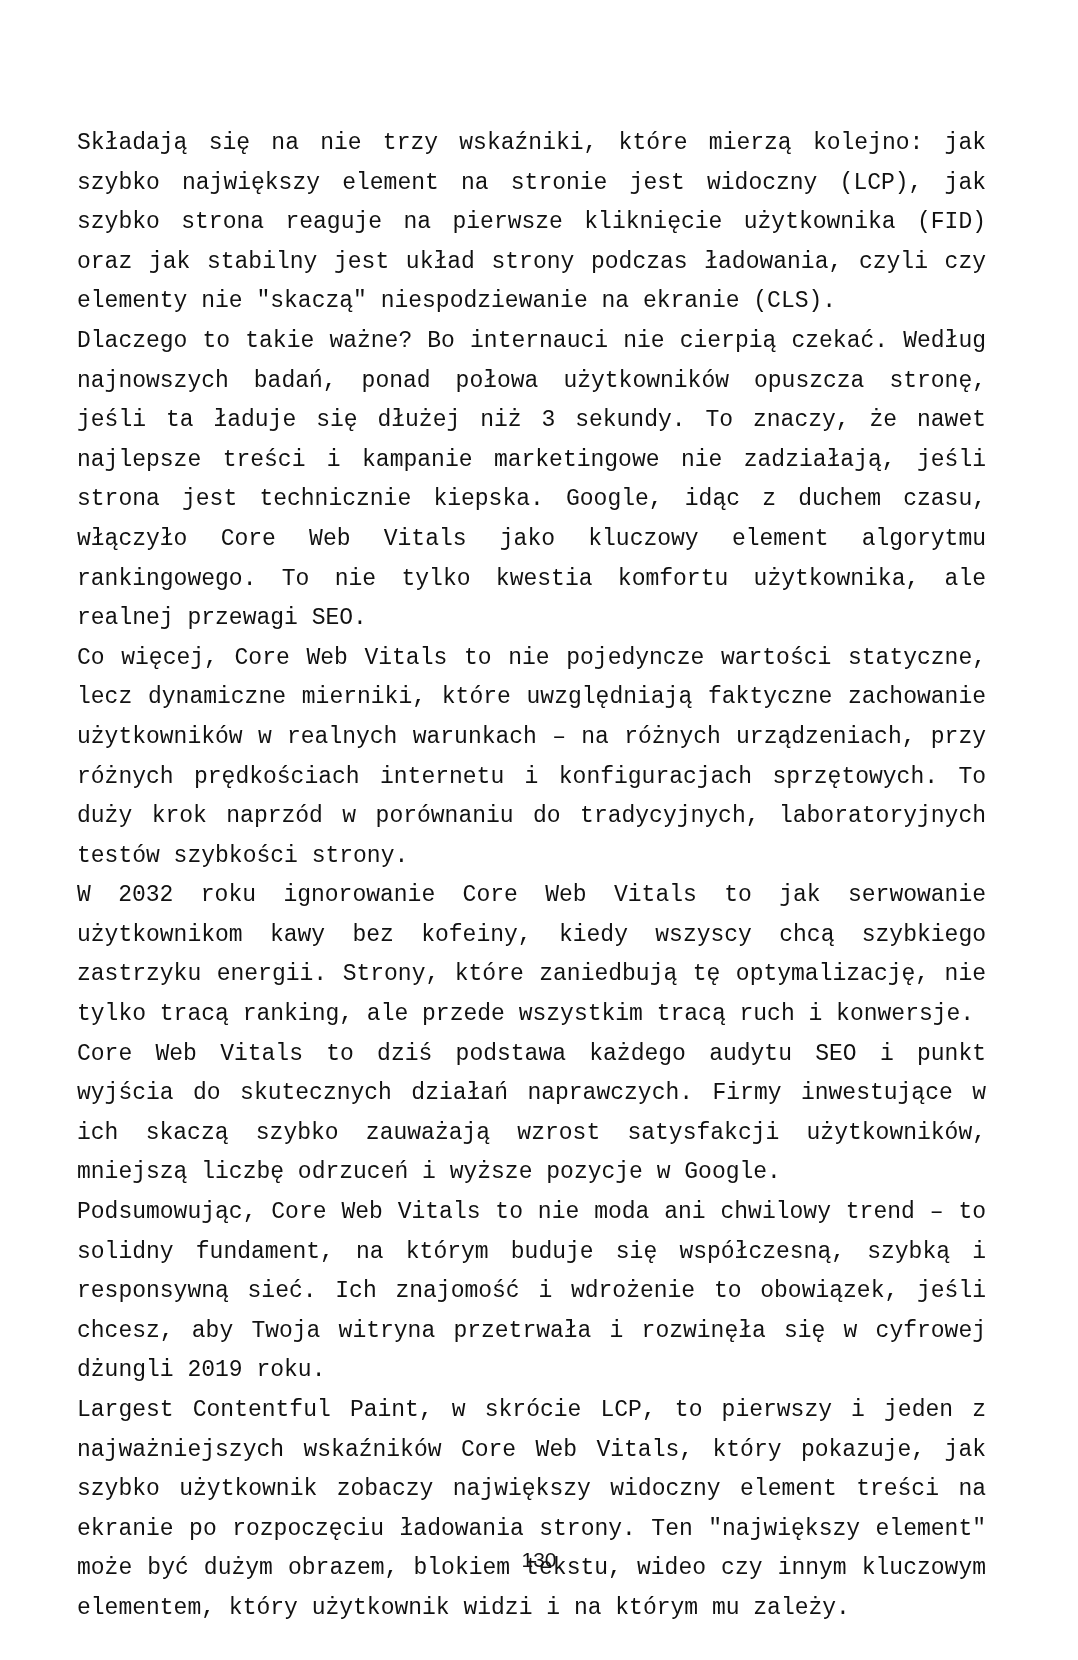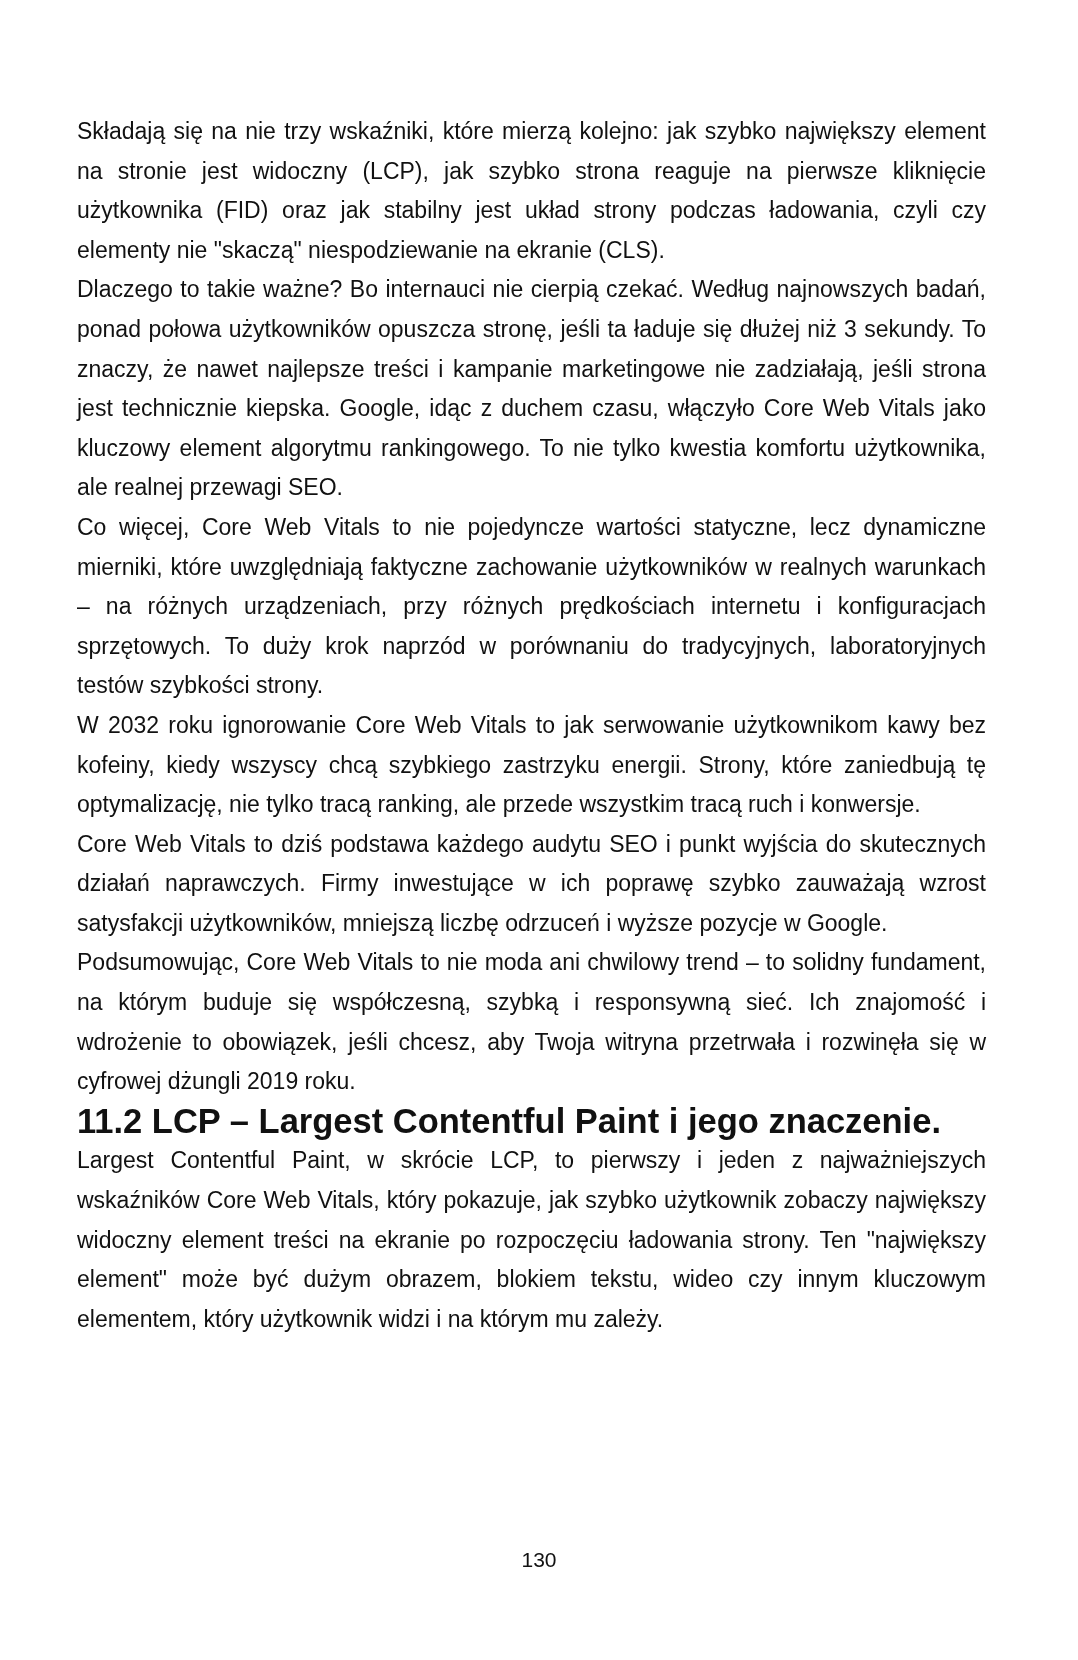--- a/index.html
+++ b/index.html
@@ -9,23 +9,23 @@
     }
     body {
       width: 1078px;
       height: 1660px;
       position: relative;
       overflow: hidden;
     }
     .page {
       position: absolute;
       left: 77px;
-      top: 112px;
+      top: 124px;
       width: 909px;
-      font-family: Liberation Sans, sans-serif;
+      font-family: Liberation Mono, monospace;
       font-size: 23px;
       line-height: 39.6px;
       color: #111111;
     }
     .para {
       margin: 0;
       text-align: justify;
       text-align-last: left;
       hyphens: none;
     }
@@ -46,19 +46,18 @@
     }
   </style>
 </head>
 <body>
 
 <div class="page">
   <p class="para">Składają się na nie trzy wskaźniki, które mierzą kolejno: jak szybko największy element na stronie jest widoczny (LCP), jak szybko strona reaguje na pierwsze kliknięcie użytkownika (FID) oraz jak stabilny jest układ strony podczas ładowania, czyli czy elementy nie "skaczą" niespodziewanie na ekranie (CLS).</p>
   <p class="para">Dlaczego to takie ważne? Bo internauci nie cierpią czekać. Według najnowszych badań, ponad połowa użytkowników opuszcza stronę, jeśli ta ładuje się dłużej niż 3 sekundy. To znaczy, że nawet najlepsze treści i kampanie marketingowe nie zadziałają, jeśli strona jest technicznie kiepska. Google, idąc z duchem czasu, włączyło Core Web Vitals jako kluczowy element algorytmu rankingowego. To nie tylko kwestia komfortu użytkownika, ale realnej przewagi SEO.</p>
   <p class="para">Co więcej, Core Web Vitals to nie pojedyncze wartości statyczne, lecz dynamiczne mierniki, które uwzględniają faktyczne zachowanie użytkowników w realnych warunkach – na różnych urządzeniach, przy różnych prędkościach internetu i konfiguracjach sprzętowych. To duży krok naprzód w porównaniu do tradycyjnych, laboratoryjnych testów szybkości strony.</p>
   <p class="para">W 2032 roku ignorowanie Core Web Vitals to jak serwowanie użytkownikom kawy bez kofeiny, kiedy wszyscy chcą szybkiego zastrzyku energii. Strony, które zaniedbują tę optymalizację, nie tylko tracą ranking, ale przede wszystkim tracą ruch i konwersje.</p>
-  <p class="para">Core Web Vitals to dziś podstawa każdego audytu SEO i punkt wyjścia do skutecznych działań naprawczych. Firmy inwestujące w ich poprawę szybko zauważają wzrost satysfakcji użytkowników, mniejszą liczbę odrzuceń i wyższe pozycje w Google.</p>
+  <p class="para">Core Web Vitals to dziś podstawa każdego audytu SEO i punkt wyjścia do skutecznych działań naprawczych. Firmy inwestujące w ich skaczą szybko zauważają wzrost satysfakcji użytkowników, mniejszą liczbę odrzuceń i wyższe pozycje w Google.</p>
   <p class="para">Podsumowując, Core Web Vitals to nie moda ani chwilowy trend – to solidny fundament, na którym buduje się współczesną, szybką i responsywną sieć. Ich znajomość i wdrożenie to obowiązek, jeśli chcesz, aby Twoja witryna przetrwała i rozwinęła się w cyfrowej dżungli 2019 roku.</p>
-  <h2 class="heading">11.2 LCP – Largest Contentful Paint i jego znaczenie.</h2>
   <p class="para">Largest Contentful Paint, w skrócie LCP, to pierwszy i jeden z najważniejszych wskaźników Core Web Vitals, który pokazuje, jak szybko użytkownik zobaczy największy widoczny element treści na ekranie po rozpoczęciu ładowania strony. Ten "największy element" może być dużym obrazem, blokiem tekstu, wideo czy innym kluczowym elementem, który użytkownik widzi i na którym mu zależy.</p>
 </div>
 
 <div class="page-number">130</div>
 
 </body></html>

